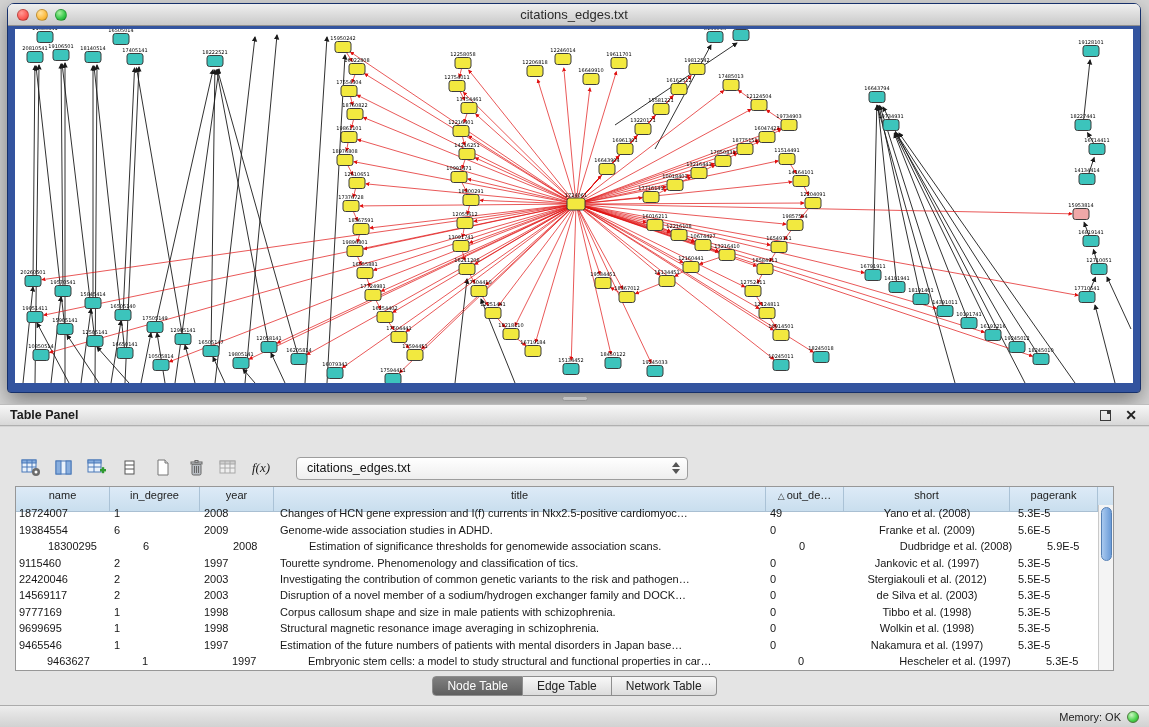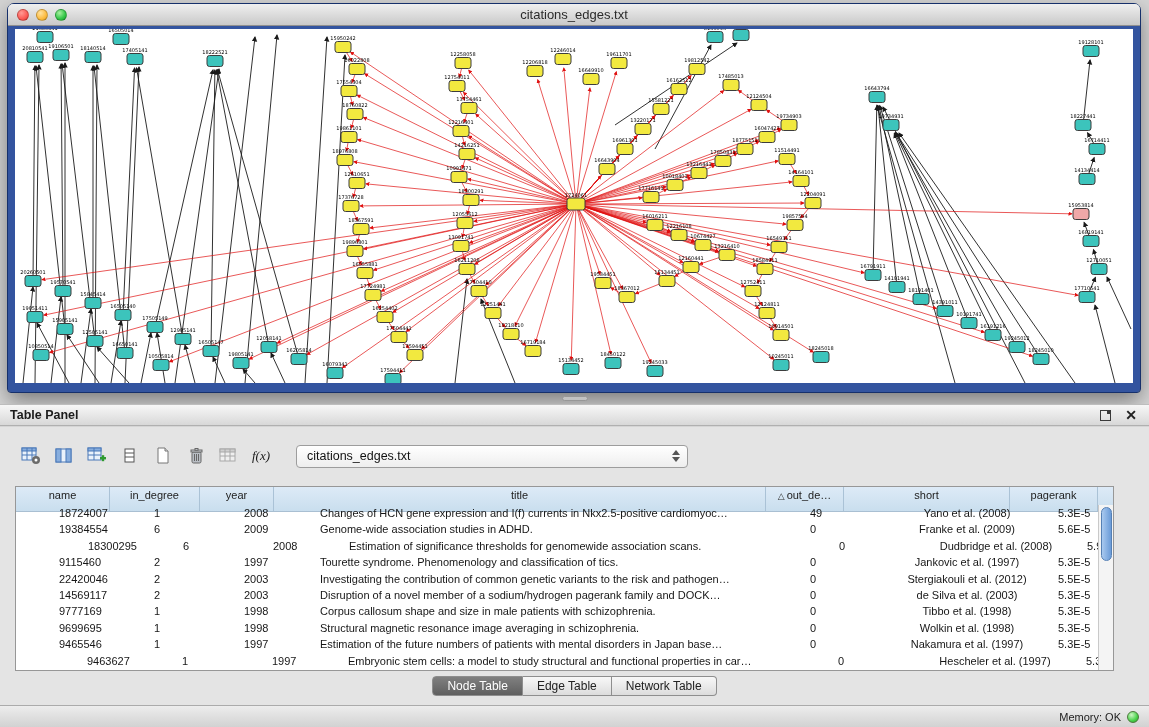--- a/index.html
+++ b/index.html
@@ -33,39 +33,39 @@
     background:linear-gradient(#f7f7f7,#d8d8d8); border-top:1px solid #bdbdbd; border-bottom:1px solid #b0b0b0;
     display:flex; align-items:center; }
   .panel-title { font-size:12.5px; font-weight:bold; color:#1c1c1c; margin-left:10px; }
   .panel-header-icons { margin-left:auto; display:flex; align-items:center; gap:14px; margin-right:12px; }
   .float-icon { width:11px; height:11px; border:1.5px solid #3a3a3a; position:relative; }
   .float-icon::after { content:""; position:absolute; right:-1px; top:-1px; width:4px; height:4px; background:#3a3a3a; }
   .close-x { font-size:14px; font-weight:bold; color:#222; line-height:11px; cursor:default; }
 
   .panel-body { position:absolute; left:0; top:427px; width:100%; height:278px; background:#e4e4e4; }
 
-  .toolbar { position:absolute; left:0; top:14px; height:30px; display:flex; align-items:center; padding-left:16px; }
+  .toolbar { position:absolute; left:0; top:26px; height:30px; display:flex; align-items:center; padding-left:16px; }
   .tool-btn { width:30px; height:28px; display:flex; align-items:center; justify-content:center; margin-right:3px; }
   .tool-btn svg { display:block; }
   .source-select { margin-left:16px; width:392px; height:23px; background:linear-gradient(#ffffff,#eeeeee);
     border:1px solid #9d9d9d; border-radius:4px; display:flex; align-items:center; position:relative;
     font-size:12.5px; color:#111; padding-left:10px; box-shadow:inset 0 1px 1px rgba(255,255,255,.8); }
   .combo-arrows { position:absolute; right:7px; top:4px; display:flex; flex-direction:column; gap:2px; }
   .combo-arrows i { display:block; width:0; height:0; border-left:4px solid transparent; border-right:4px solid transparent; }
   .combo-arrows .up { border-bottom:5px solid #555; }
   .combo-arrows .down { border-top:5px solid #555; }
 
   .table-wrap { position:absolute; left:15px; top:59px; width:1099px; height:185px;
     background:#fff; border:1px solid #979797; }
   .thead { display:flex; height:25px; background:linear-gradient(#ddeaf7,#c9deee); border-bottom:1px solid #a9bfd2; }
   .th { font-size:11px; color:#222; text-align:center; line-height:17px; border-right:1px solid #aac2d6;
     overflow:hidden; white-space:nowrap; flex:none; }
   .th .sort-tri { font-size:9px; margin-right:2px; color:#333; }
   .tbody { position:absolute; left:0; top:18px; right:15px; bottom:0; overflow:hidden; }
-  .tr { display:flex; height:16.4px; align-items:flex-start;padding-left:40px; }
+  .tr { display:flex; height:16.4px; align-items:flex-end; }
   .td { font-size:11px; color:#161616; white-space:nowrap; overflow:hidden; flex:none; line-height:16px; }
   .vscroll { position:absolute; right:0; top:18px; bottom:0; width:15px; background:#f4f4f4; border-left:1px solid #c9c9c9; }
   .vthumb { position:absolute; left:1.5px; top:2px; width:11px; height:54px; border-radius:6px;
     background:linear-gradient(90deg,#a9c9ef,#6a9bd8); border:1px solid #5580b5; }
 
   .tabs { position:absolute; left:0; top:249px; width:100%; display:flex; justify-content:center; }
   .tab { height:20px; font-size:12px; padding:0 14px; line-height:19px; border:1px solid #8e8e8e;
     border-left-width:0; background:linear-gradient(#f8f8f8,#dcdcdc); color:#222; }
   .tab:first-child { border-left-width:1px; border-radius:4px 0 0 4px; }
   .tab:last-child { border-radius:0 4px 4px 0; }
@@ -916,21 +916,21 @@
           <div class="td" style="width: 74px; text-align: left; padding-left: 4px;">2003</div>
           <div class="td" style="width: 492px; text-align: left; padding-left: 6px;">Investigating the contribution of common genetic variants to the risk and pathogen…</div>
           <div class="td" style="width: 78px; text-align: left; padding-left: 4px;">0</div>
           <div class="td" style="width: 166px; text-align: center; padding-left: 0px;">Stergiakouli et al. (2012)</div>
           <div class="td" style="width: 88px; text-align: left; padding-left: 8px;">5.5E-5</div>
         </div>
         <div class="tr">
           <div class="td" style="width: 94px; text-align: left; padding-left: 3px;">14569117</div>
           <div class="td" style="width: 90px; text-align: left; padding-left: 4px;">2</div>
           <div class="td" style="width: 74px; text-align: left; padding-left: 4px;">2003</div>
-          <div class="td" style="width: 492px; text-align: left; padding-left: 6px;">Disruption of a novel member of a sodium/hydrogen pagerank family and DOCK…</div>
+          <div class="td" style="width: 492px; text-align: left; padding-left: 6px;">Disruption of a novel member of a sodium/hydrogen exchanger family and DOCK…</div>
           <div class="td" style="width: 78px; text-align: left; padding-left: 4px;">0</div>
           <div class="td" style="width: 166px; text-align: center; padding-left: 0px;">de Silva et al. (2003)</div>
           <div class="td" style="width: 88px; text-align: left; padding-left: 8px;">5.3E-5</div>
         </div>
         <div class="tr">
           <div class="td" style="width: 94px; text-align: left; padding-left: 3px;">9777169</div>
           <div class="td" style="width: 90px; text-align: left; padding-left: 4px;">1</div>
           <div class="td" style="width: 74px; text-align: left; padding-left: 4px;">1998</div>
           <div class="td" style="width: 492px; text-align: left; padding-left: 6px;">Corpus callosum shape and size in male patients with schizophrenia.</div>
           <div class="td" style="width: 78px; text-align: left; padding-left: 4px;">0</div>

